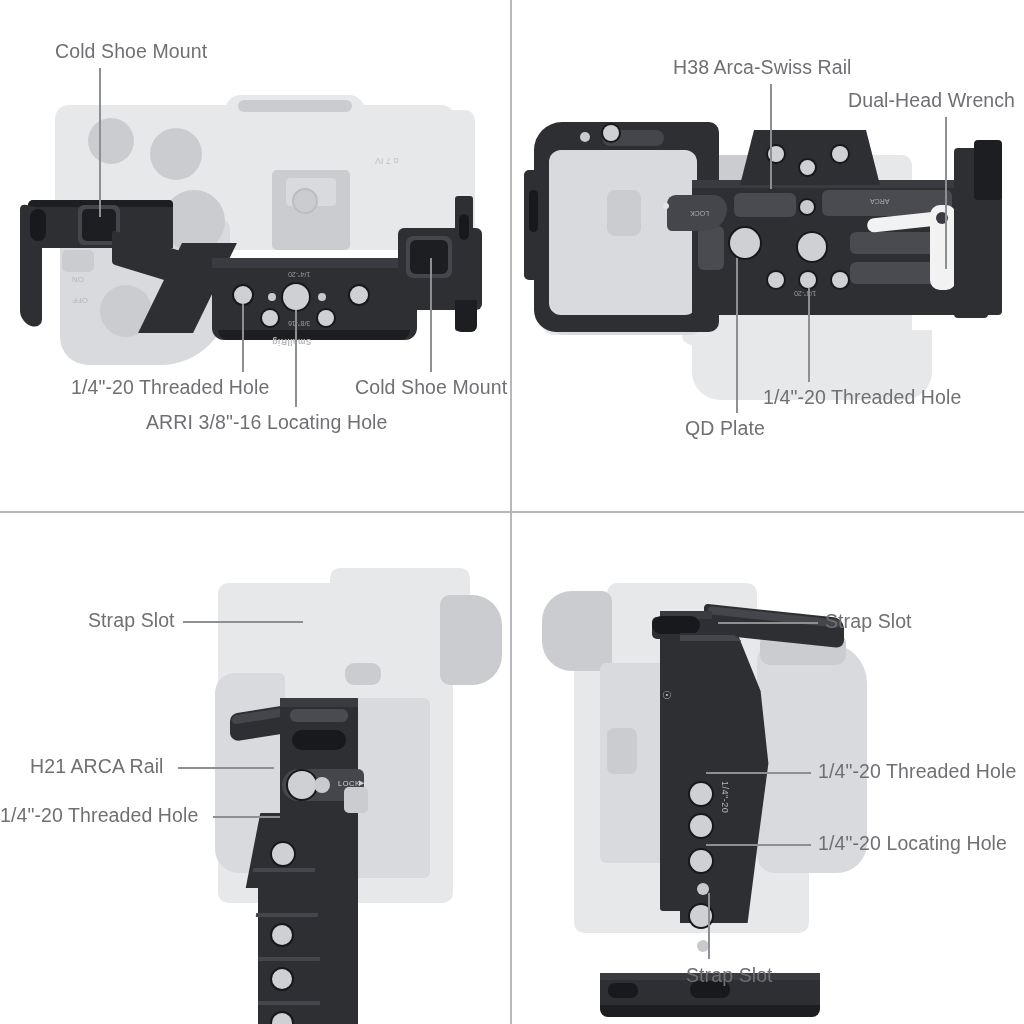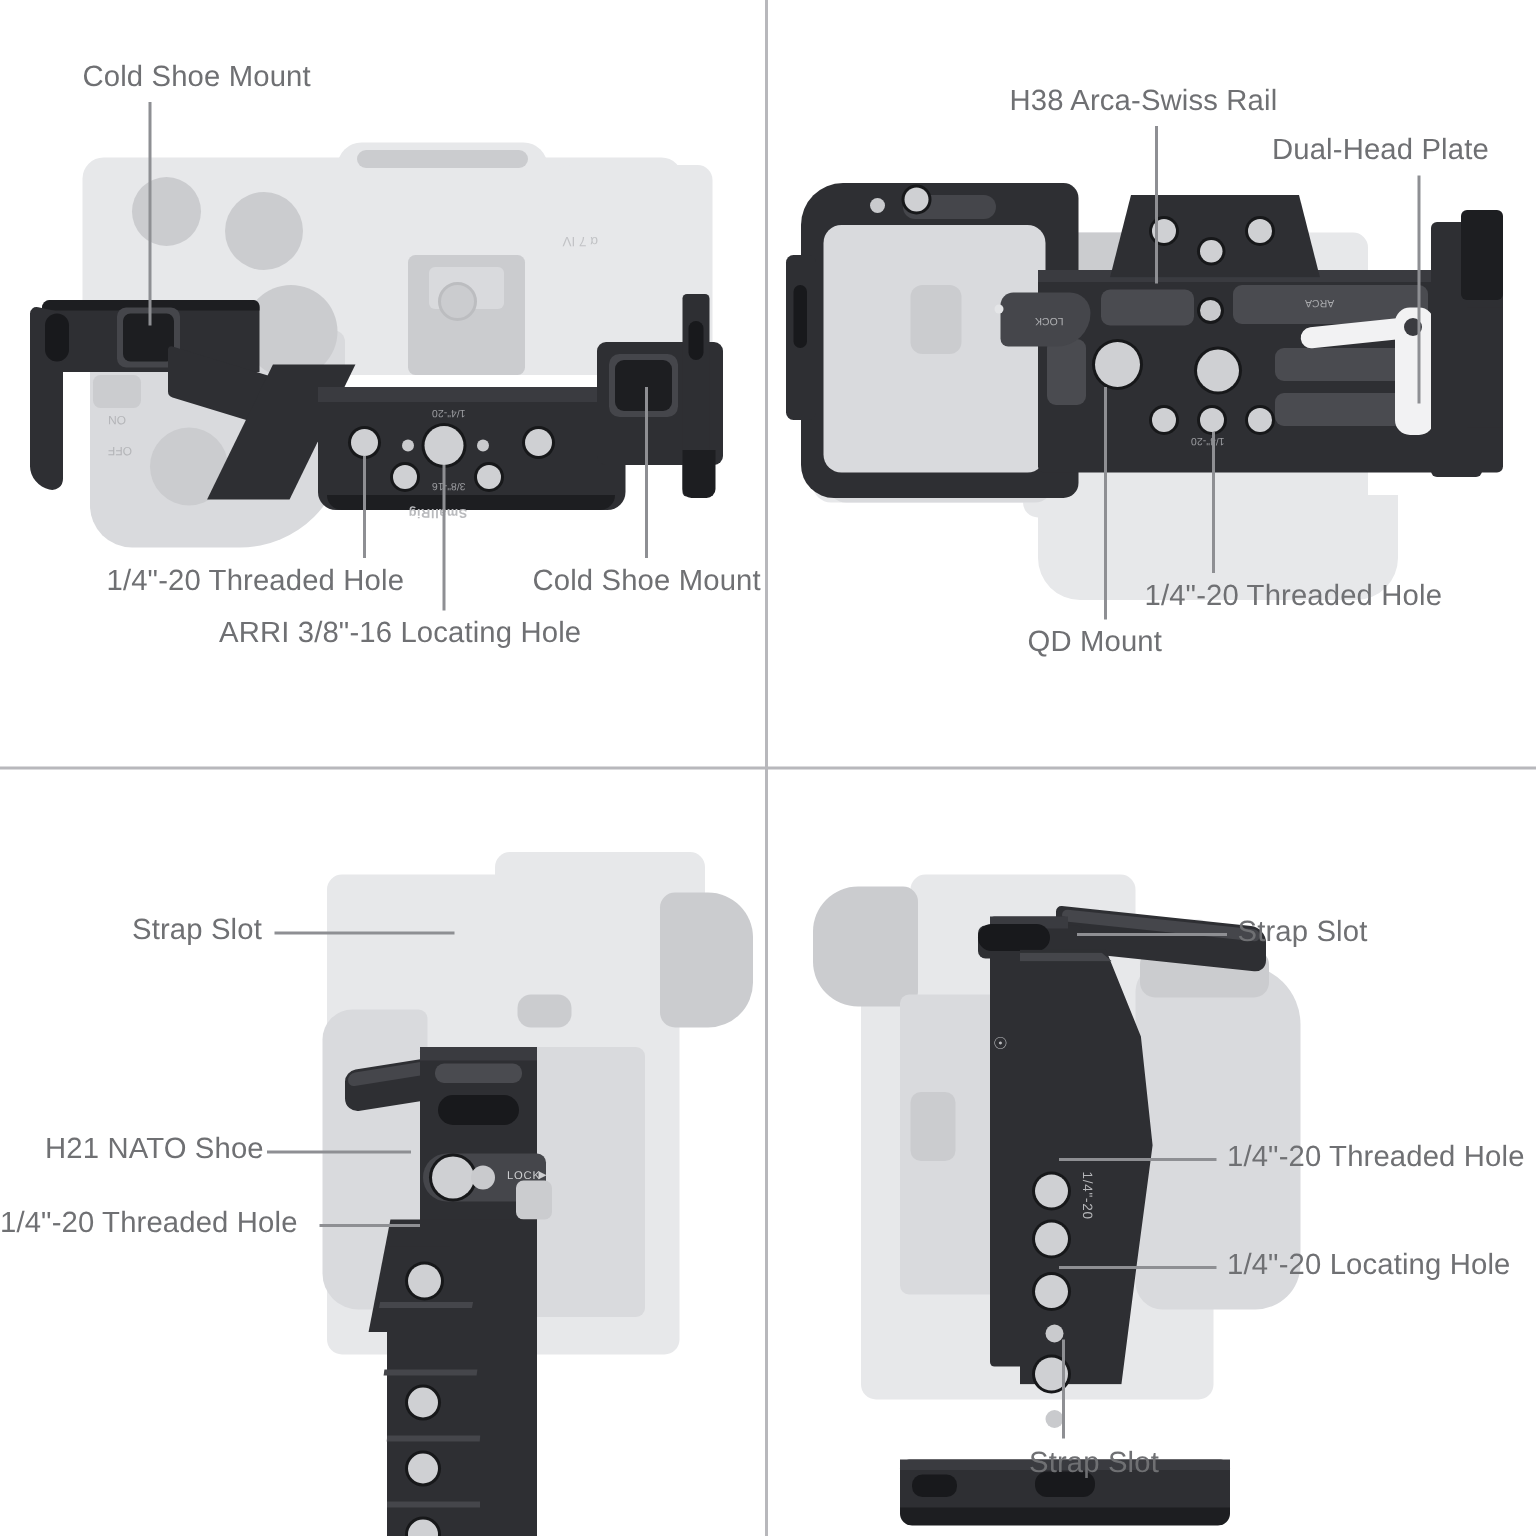--- a/index.html
+++ b/index.html
@@ -186,27 +186,27 @@
     <div class="hole-s" style="left:424px;top:212px;width:12px;height:12px;background:#3a3b40;"></div>
 
     <div class="cage" style="left:442px;top:148px;width:34px;height:170px;border-radius:4px;"></div>
     <div class="cage-d" style="left:462px;top:140px;width:28px;height:60px;border-radius:4px;"></div>
     <div class="cage" style="left:466px;top:205px;width:24px;height:80px;"></div>
   </div>
 
   <div class="lbl" style="left:673px;top:57px;">H38 Arca-Swiss Rail</div>
   <div class="lead v" style="left:770px;top:84px;height:105px;"></div>
 
-  <div class="lbl" style="left:848px;top:90px;">Dual-Head Plate</div>
+  <div class="lbl" style="left:848px;top:90px;">Dual-Head Wrench</div>
   <div class="lead v" style="left:945px;top:117px;height:152px;"></div>
 
   <div class="lbl" style="left:763px;top:387px;">1/4"-20 Threaded Hole</div>
   <div class="lead v" style="left:808px;top:288px;height:94px;"></div>
 
-  <div class="lbl" style="left:685px;top:418px;">QD Mount</div>
+  <div class="lbl" style="left:685px;top:418px;">QD Plate</div>
   <div class="lead v" style="left:736px;top:258px;height:155px;"></div>
 
   <div class="pane q3">
 
     <div class="ghost2" style="left:218px;top:70px;width:235px;height:320px;border-radius:10px;"></div>
     <div class="ghost2" style="left:330px;top:55px;width:140px;height:60px;border-radius:10px;"></div>
     <div class="ghost3" style="left:440px;top:82px;width:62px;height:90px;border-radius:10px 30px 30px 10px;"></div>
     <div class="ghost" style="left:215px;top:160px;width:70px;height:200px;border-radius:20px 6px 6px 24px;"></div>
     <div class="ghost" style="left:300px;top:185px;width:130px;height:180px;border-radius:6px;"></div>
     <div class="ghost3" style="left:345px;top:150px;width:36px;height:22px;border-radius:9px;"></div>
@@ -238,21 +238,21 @@
     <div class="hole" style="left:272px;top:330px;width:22px;height:22px;"></div>
     <div class="hole" style="left:272px;top:412px;width:20px;height:20px;"></div>
     <div class="hole" style="left:272px;top:456px;width:20px;height:20px;"></div>
     <div class="hole" style="left:272px;top:500px;width:20px;height:20px;"></div>
 
   </div>
 
   <div class="lbl" style="left:88px;top:610px;">Strap Slot</div>
   <div class="lead h" style="left:183px;top:621px;width:120px;"></div>
 
-  <div class="lbl" style="left:30px;top:756px;">H21 NATO Shoe</div>
+  <div class="lbl" style="left:30px;top:756px;">H21 ARCA Rail</div>
   <div class="lead h" style="left:178px;top:767px;width:96px;"></div>
 
   <div class="lbl" style="left:0px;top:805px;">1/4"-20 Threaded Hole</div>
   <div class="lead h" style="left:213px;top:816px;width:67px;"></div>
 
   <div class="pane q4">
 
     <div class="ghost2" style="left:62px;top:100px;width:235px;height:320px;border-radius:10px;"></div>
     <div class="ghost2" style="left:95px;top:70px;width:150px;height:60px;border-radius:10px;"></div>
     <div class="ghost3" style="left:30px;top:78px;width:70px;height:80px;border-radius:30px 10px 10px 30px;"></div>

